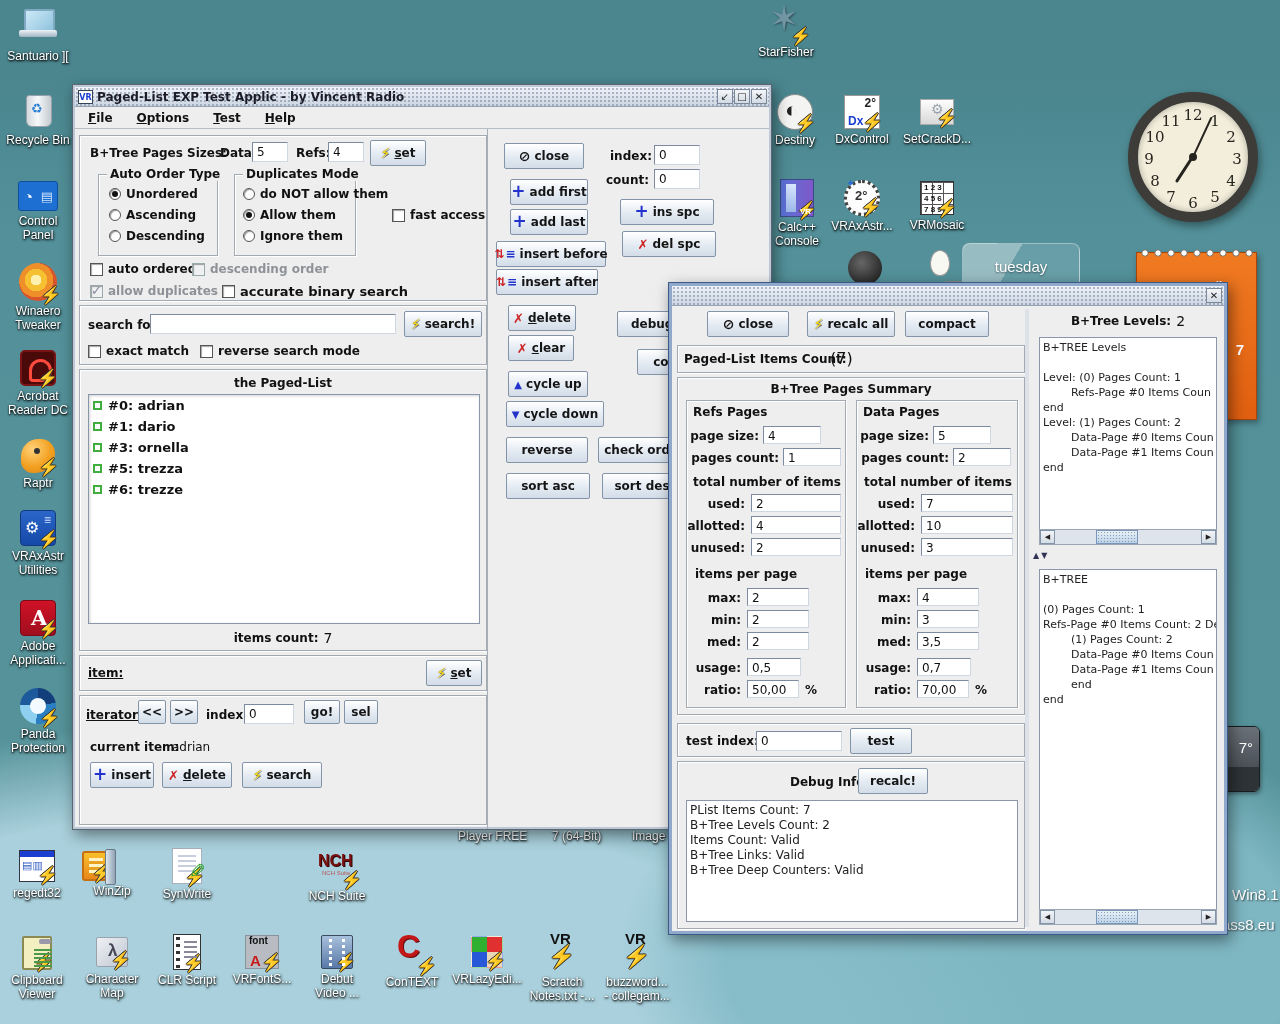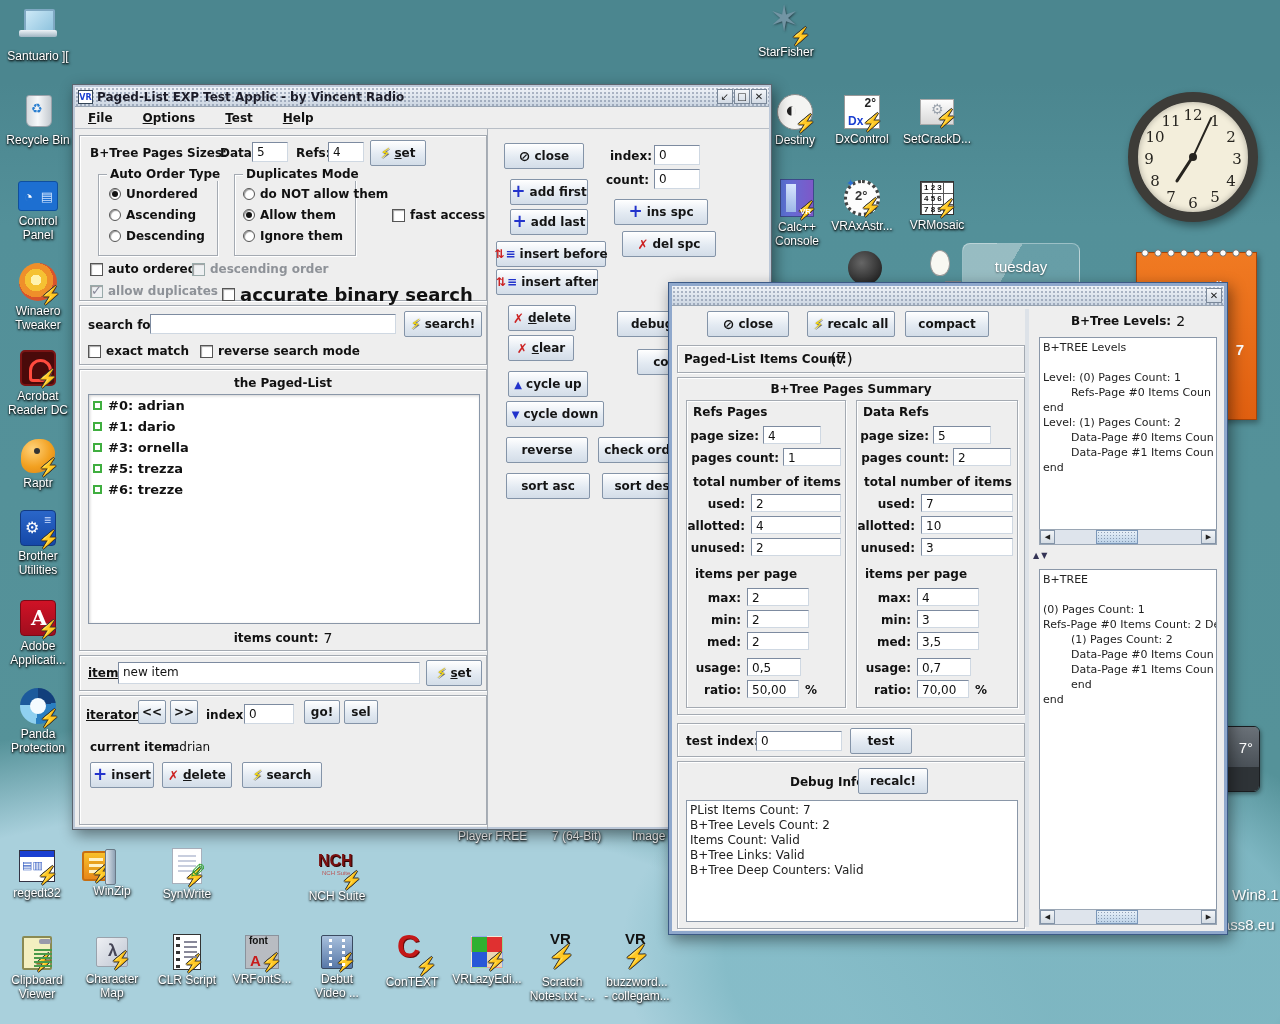--- a/index.html
+++ b/index.html
@@ -99,21 +99,21 @@
 .weather .wbot{height:26px;background:#2e3337;color:#aab2ba;font:9px "Liberation Sans",sans-serif;display:flex;align-items:center;padding-left:6px}
 .cornertext{position:absolute;color:#fff;font:15px "Liberation Sans",sans-serif;text-shadow:1px 1px 2px rgba(0,0,0,.6);z-index:1;white-space:nowrap}
 .hiddenlabel{position:absolute;color:#fff;font:12px "Liberation Sans",sans-serif;text-shadow:0 1px 2px #000,1px 1px 3px rgba(0,0,0,.85);z-index:1;white-space:nowrap}
 
 .win{position:absolute;background:#eee;border:1px solid #5c6670;box-shadow:inset 0 0 0 2px #bcc8d8,3px 5px 14px rgba(0,0,0,.45);font-size:12px;font-weight:bold;color:#111}
 .tbar{position:absolute;left:2px;top:2px;right:2px;height:20px;background:linear-gradient(#f0f3f8,#ccd6e2);background-image:radial-gradient(rgba(110,125,150,.5) 1px,transparent 1.3px),linear-gradient(#f0f3f8,#ccd6e2);background-size:4px 4px,100% 100%;display:flex;align-items:center;border-bottom:1px solid #98a4b2}
 .tico{width:15px;height:14px;background:#fff;border:1px solid #345;color:#1a3fd1;font:bold 8px/13px "DejaVu Sans",sans-serif;text-align:center;margin:0 4px 0 3px}
 .ttext{flex:0 1 auto;white-space:nowrap;font-size:12px;color:#1c1c28}
 .tbtns{margin-left:auto;display:flex;gap:1px;padding-right:2px}
 .tbtn{width:16px;height:15px;background:linear-gradient(#f4f6f9,#d2dae4);border:1px solid #7a8899;font:10px/13px "DejaVu Sans",sans-serif;text-align:center;color:#222}
-.menubar{position:absolute;left:2px;top:23px;right:2px;height:21px;background:#eee;border-bottom:1px solid #b8bec6;display:flex;align-items:center;padding-left:4px;gap:12px}
+.menubar{position:absolute;left:2px;top:23px;right:2px;height:21px;background:#eee;border-bottom:1px solid #b8bec6;display:flex;align-items:center;padding-left:4px;gap:6px}
 .mitem{display:inline-block;padding:2px 9px;font-size:12px}
 .mitem::first-letter{text-decoration:underline}
 .grp{position:absolute;border:1px solid #a4aab2;box-shadow:inset 1px 1px 0 #fff,1px 1px 0 #fff}
 .gtitle{position:absolute;top:-8px;left:8px;background:#eee;padding:0 3px;font-size:12px;white-space:nowrap}
 .lbl{position:absolute;font-size:12px;white-space:nowrap}
 .lbl-r{text-align:right}
 .plain{font-weight:normal}
 .gray{color:#8e9298}
 .tf{position:absolute;background:#fff;border-top:1px solid #7d8ba0;border-left:1px solid #7d8ba0;border-right:1px solid #cfd8e2;border-bottom:1px solid #cfd8e2;font-weight:normal;font-size:12px;padding:2px 0 0 4px;overflow:hidden;white-space:nowrap}
 .btn{position:absolute;display:flex;align-items:center;justify-content:center;gap:4px;background:linear-gradient(#ffffff,#e3eaf2 55%,#d3dde8);border:1px solid #8494a8;border-radius:2px;box-shadow:inset 0 1px 0 #fff;font-size:12px;font-weight:bold;color:#151515;white-space:nowrap;cursor:default}
@@ -184,21 +184,21 @@
 <div class="dicon" style="left:0;top:436px">
     <div class="ic i-raptr">
       <span class="bolt"></span>
     </div>
     <div class="dlabel">Raptr</div>
   </div>
 <div class="dicon" style="left:0;top:508px">
     <div class="ic i-brother">
       <span class="bolt"></span>
     </div>
-    <div class="dlabel">Brother
+    <div class="dlabel">VRAxAstr
 Utilities</div>
   </div>
 <div class="dicon" style="left:0;top:598px">
     <div class="ic i-adobe">
       <span class="bolt"></span>
     </div>
     <div class="dlabel">Adobe
 Applicati...</div>
   </div>
 <div class="dicon" style="left:0;top:686px">
@@ -451,21 +451,21 @@
         <span>auto ordered</span>
       </div>
     <div class="fr" style="left:112px;top:126px">
         <span class="cb dis"></span>
         <span class="gray">descending order</span>
       </div>
     <div class="fr" style="left:10px;top:148px">
         <span class="cb on dis"></span>
         <span class="gray">allow duplicates</span>
       </div>
-    <div class="fr" style="left:142px;top:148px;font-size:18px">
+    <div class="fr" style="left:142px;top:148px;font-size:13px">
         <span class="cb"></span>
         <span>accurate binary search</span>
       </div>
   </div>
 
   <div class="grp" style="left:6px;top:220px;width:408px;height:60px">
     <span class="lbl" style="left:8px;top:12px">search for:</span>
     <div class="tf" style="left:70px;top:8px;width:246px;height:20px"></div>
     <div class="btn" style="left:324px;top:5px;width:78px;height:26px">
         <span class="bico bi-bolt"></span>
@@ -506,21 +506,20 @@
         </div>
     </div>
     <div class="fr" style="left:0;right:0;top:260px;justify-content:center">
         <span>items count:</span>
         <span class="midval">7</span>
       </div>
   </div>
 
   <div class="grp" style="left:6px;top:570px;width:408px;height:36px">
     <span class="lbl underl" style="left:8px;top:10px">item:</span>
-    <div class="tf" style="left:38px;top:6px;width:302px;height:22px">new item</div>
     <div class="btn" style="left:346px;top:4px;width:56px;height:26px">
         <span class="bico bi-bolt"></span>
         <span class="fl">set</span>
       </div>
   </div>
 
   <div class="grp" style="left:6px;top:610px;width:408px;height:130px">
     <span class="lbl underl" style="left:6px;top:12px">iterator:</span>
     <div class="btn" style="left:58px;top:4px;width:28px;height:24px">
         <span>&lt;&lt;</span>
@@ -598,21 +597,21 @@
     <div class="btn" style="left:18px;top:344px;width:84px;height:26px">
         <span>sort asc</span>
       </div>
     <div class="btn" style="left:114px;top:344px;width:80px;height:26px">
         <span>sort des</span>
       </div>
     <span class="lbl" style="left:122px;top:20px">index:</span>
     <div class="tf" style="left:166px;top:16px;width:46px;height:20px">0</div>
     <span class="lbl" style="left:118px;top:44px">count:</span>
     <div class="tf" style="left:166px;top:40px;width:46px;height:20px">0</div>
-    <div class="btn" style="left:126px;top:70px;width:94px;height:26px">
+    <div class="btn" style="left:132px;top:70px;width:94px;height:26px">
         <span class="bico bi-plus"></span>
         <span>ins spc</span>
       </div>
     <div class="btn" style="left:134px;top:102px;width:94px;height:26px">
         <span class="bico bi-x"></span>
         <span>del spc</span>
       </div>
     <div class="btn" style="left:129px;top:182px;width:84px;height:26px">
         <span>debug...</span>
       </div>
@@ -670,21 +669,21 @@
       <span class="lbl lbl-r" style="left:0;top:234px;width:54px">med:</span>
       <div class="tf" style="left:60px;top:231px;width:62px;height:18px">2</div>
       <span class="lbl lbl-r" style="left:0;top:260px;width:54px">usage:</span>
       <div class="tf" style="left:60px;top:257px;width:54px;height:18px">0,5</div>
       <span class="lbl lbl-r" style="left:0;top:282px;width:54px">ratio:</span>
       <div class="tf" style="left:60px;top:279px;width:52px;height:18px">50,00</div>
       <span class="lbl" style="left:118px;top:282px">%</span>
     </div>
 
     <div class="grp" style="left:178px;top:22px;width:162px;height:308px">
-      <span class="lbl" style="left:6px;top:4px">Data Refs</span>
+      <span class="lbl" style="left:6px;top:4px">Data Pages</span>
       <span class="lbl lbl-r" style="left:0;top:28px;width:72px">page size:</span>
       <div class="tf" style="left:76px;top:25px;width:58px;height:18px">5</div>
       <span class="lbl lbl-r" style="left:0;top:50px;width:92px">pages count:</span>
       <div class="tf" style="left:96px;top:47px;width:58px;height:18px">2</div>
       <span class="lbl" style="left:0;top:74px;width:162px;text-align:center">total number of items</span>
       <span class="lbl lbl-r" style="left:0;top:96px;width:58px">used:</span>
       <div class="tf" style="left:64px;top:93px;width:92px;height:18px">7</div>
       <span class="lbl lbl-r" style="left:0;top:118px;width:58px">allotted:</span>
       <div class="tf" style="left:64px;top:115px;width:92px;height:18px">10</div>
       <span class="lbl lbl-r" style="left:0;top:140px;width:58px">unused:</span>

